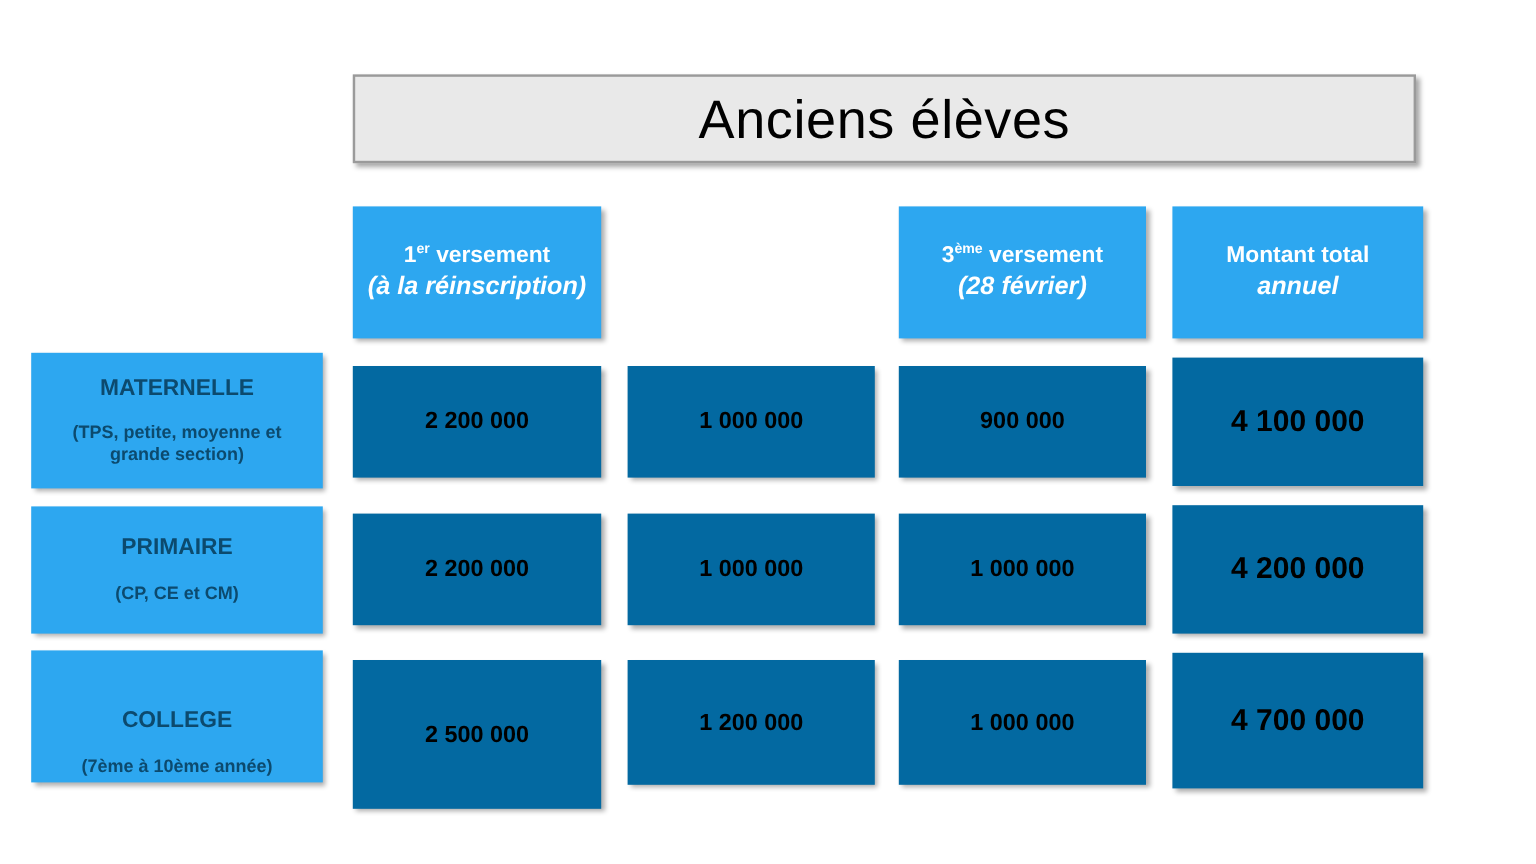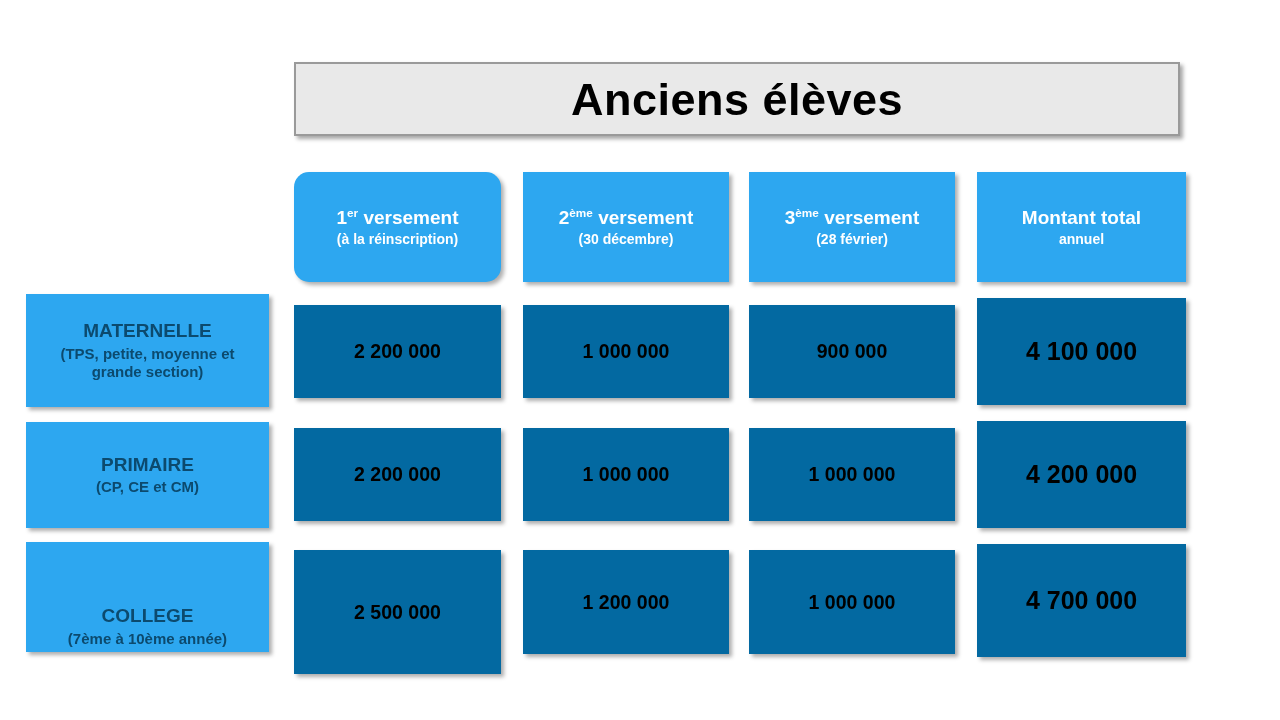--- a/index.html
+++ b/index.html
@@ -28,21 +28,21 @@
     display: flex;
     align-items: center;
     justify-content: center;
     box-sizing: border-box;
   }
   #title-banner .title-text {
     font-size: 45px;
     color: #000000;
     letter-spacing: 0.5px;
     line-height: 1;
-    font-weight: 700;
+    font-weight: 400;
   }
 
   
   #grid {
     position: absolute;
     left: 26px;
     top: 172px;
     width: 1160px;
     height: 490px;
   }
@@ -64,24 +64,25 @@
     color: #ffffff;
     font-weight: bold;
     padding: 4px 6px;
   }
   .head-cell .line1 {
     font-size: 19px;
     line-height: 1.15;
     white-space: nowrap;
   }
   .head-cell .line2 {
-    font-size: 14px;
+    font-size: 21px;
     line-height: 1.2;
     white-space: nowrap;
     margin-top: 2px;
+    font-style: italic;
   }
   .head-cell sup {
     font-size: 0.62em;
     vertical-align: super;
     line-height: 0;
   }
 
   
   .row-label {
     background: #2da7f0;
@@ -90,21 +91,21 @@
   }
   .row-label .line1 {
     font-size: 19px;
     font-weight: bold;
     line-height: 1.2;
   }
   .row-label .line2 {
     font-size: 15px;
     font-weight: bold;
     line-height: 1.2;
-    margin-top: 2px;
+    margin-top: 17px;
   }
 
   
   .value-cell {
     background: #0369a1;
     color: #000000;
     font-weight: bold;
   }
   .value-cell .val {
     font-size: 19.5px;
@@ -115,29 +116,25 @@
 </style>
 </head>
 <body>
 
 <div id="title-banner">
   <div class="title-text">Anciens élèves</div>
 </div>
 
 <div id="grid">
 
-  <div class="cell head-cell" style="left:268px; top:0px; width:207px; height:110px;border-radius:15px;">
+  <div class="cell head-cell" style="left:268px; top:0px; width:207px; height:110px;">
     <div class="line1"><span>1</span><sup>er</sup><span> versement</span></div>
     <div class="line2">(à la réinscription)</div>
   </div>
 
-  <div class="cell head-cell" style="left:497px; top:0px; width:206px; height:110px;">
-    <div class="line1"><span>2</span><sup>ème</sup><span>  versement</span></div>
-    <div class="line2">(30 décembre)</div>
-  </div>
 
   <div class="cell head-cell" style="left:723px; top:0px; width:206px; height:110px;">
     <div class="line1"><span>3</span><sup>ème</sup><span>  versement</span></div>
     <div class="line2">(28 février)</div>
   </div>
 
   <div class="cell head-cell" style="left:951px; top:0px; width:209px; height:110px;">
     <div class="line1">Montant total</div>
     <div class="line2">annuel</div>
   </div>

